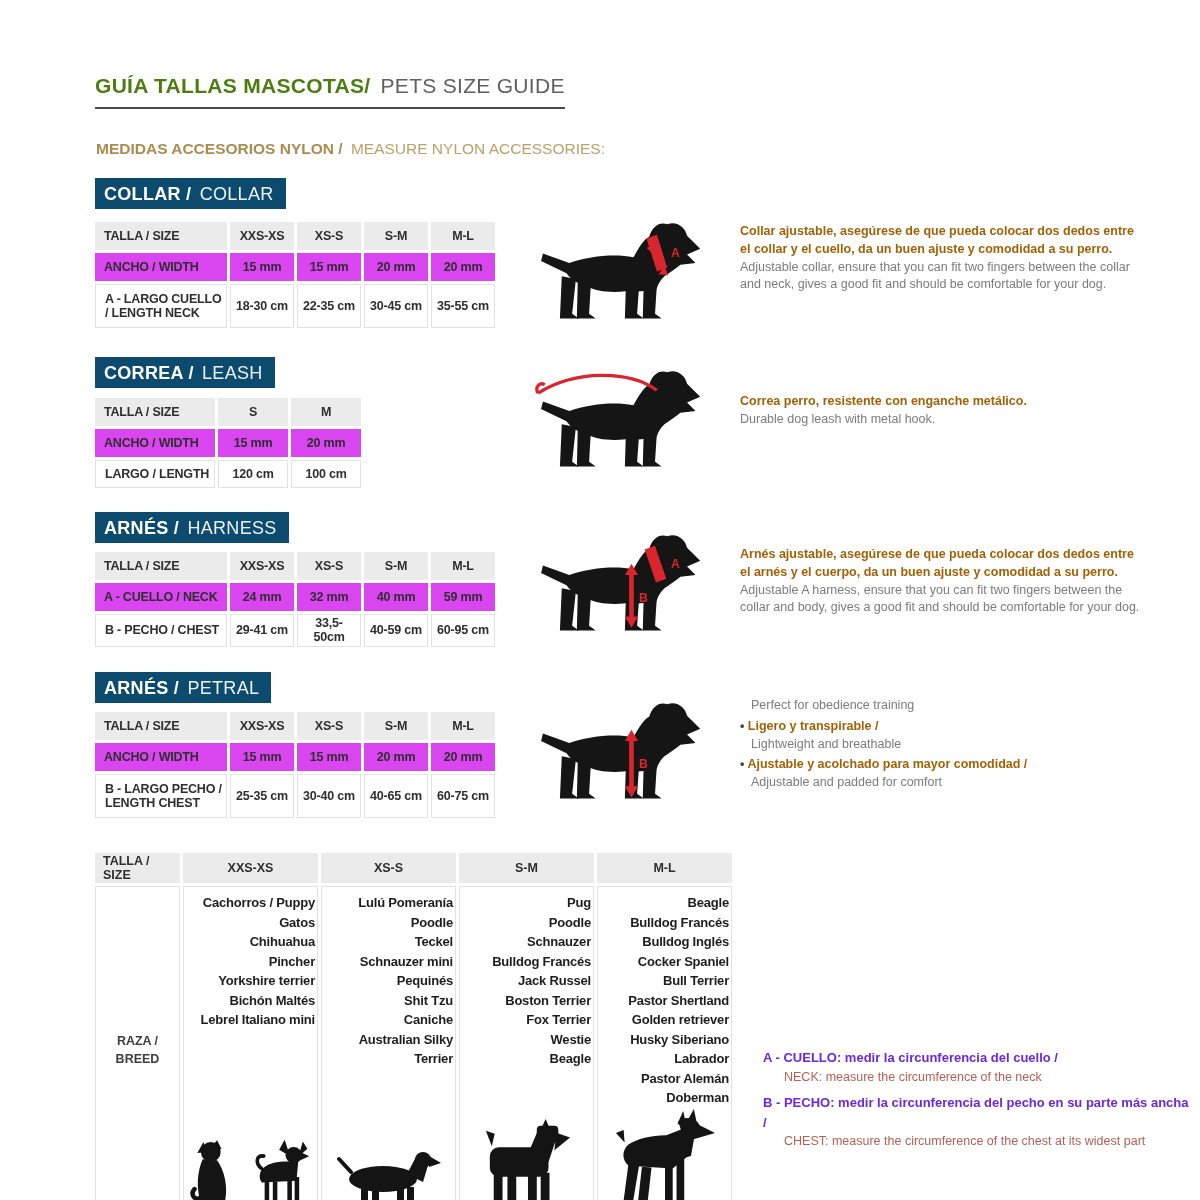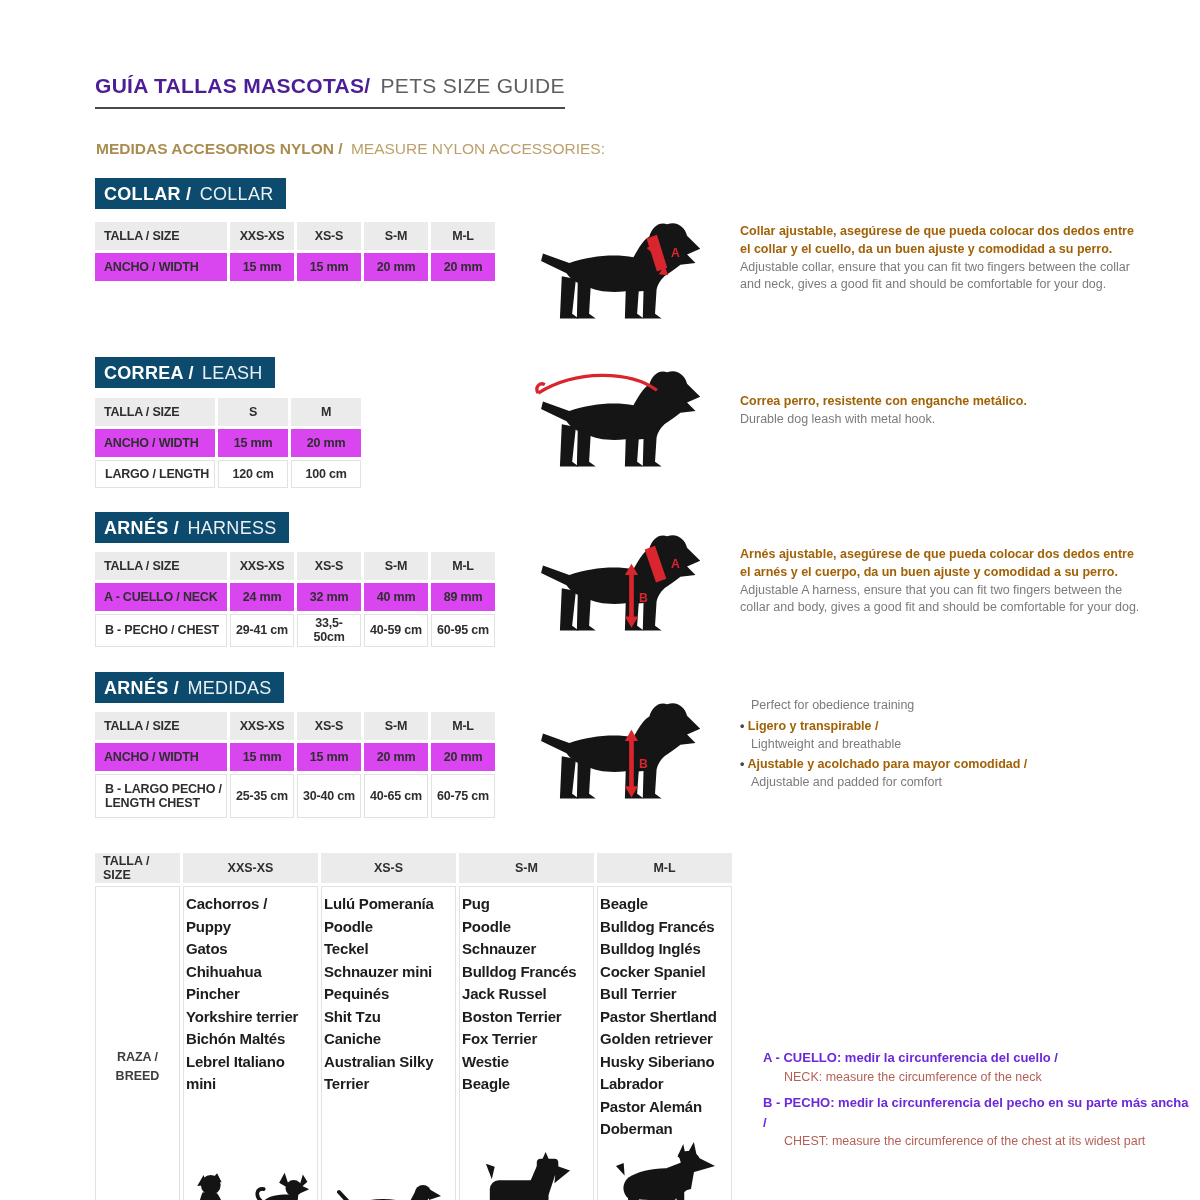--- a/index.html
+++ b/index.html
@@ -2,21 +2,21 @@
 <html><head>
 <meta charset="utf-8">
 <style>
   html,body{margin:0;padding:0;background:#fff;}
   .sheet{position:relative;width:1200px;height:1200px;background:#ffffff;
          font-family:"Liberation Sans", sans-serif;color:#3d3d3d;overflow:hidden;}
 
   
   .title-wrap{position:absolute;left:95px;top:74px;padding-bottom:9px;border-bottom:2px solid #4a4a4a;
               font-size:21px;letter-spacing:.3px;white-space:nowrap;}
-  .t-es{font-weight:700;color:#4c1d95;}
+  .t-es{font-weight:700;color:#4d7c0f;}
   .t-en{font-weight:500;color:#5f5f5f;margin-left:4px;}
   .subtitle{position:absolute;left:96px;top:140px;font-size:15.5px;white-space:nowrap;}
   .s-es{font-weight:700;color:#ab8c50;}
   .s-en{font-weight:500;color:#bca06a;margin-left:4px;}
 
   
   .badge{position:absolute;left:95px;background:#0c4a6e;color:#fff;padding:6px 12px 4px 9px;
          font-size:18px;letter-spacing:.3px;white-space:nowrap;}
   .b-es{font-weight:700;}
   .b-en{font-weight:400;opacity:.92;margin-left:3px;}
@@ -54,21 +54,21 @@
   .breed-table{position:absolute;left:95px;top:853px;width:631px;}
   .btrow{display:grid;grid-template-columns:85px 135px 135px 135px 135px;gap:3px;margin-bottom:3px;}
   .btrow > div{background:#ebebeb;display:flex;align-items:center;justify-content:center;
                font-weight:700;font-size:12.5px;color:#2e2e2e;min-height:30px;}
   .btrow > div:first-child{justify-content:flex-start;padding-left:8px;background:#ebebeb;}
   .bbody{display:grid;grid-template-columns:85px 135px 135px 135px 135px;gap:3px;height:286px;}
   .bcell{background:#fff;border:1px solid #e2e2e2;display:flex;flex-direction:column;align-items:center;
          box-sizing:border-box;padding:6px 2px 6px 2px;}
   .label-cell{justify-content:center;}
   .label-cell span{display:block;width:54px;text-align:center;font-weight:700;font-size:12.5px;line-height:1.5;}
-  .breeds{width:100%;text-align:left;font-weight:700;font-size:15px;letter-spacing:-.2px;
+  .breeds{width:100%;text-align:right;font-weight:700;font-size:13px;letter-spacing:-.2px;
           line-height:1.5;color:#1d1d1d;}
   .sil{margin-top:auto;display:flex;align-items:flex-end;justify-content:center;gap:5px;}
   .sil svg{display:block;fill:#141414;}
 
   
   .notes{position:absolute;left:763px;top:1048px;width:430px;}
   .note{margin-bottom:7px;}
   .n-es{font-weight:700;font-size:13px;color:#6d28d9;line-height:1.5;}
   .n-en{font-weight:400;font-size:12.5px;color:#b55f56;padding-left:21px;line-height:1.5;}
 </style>
@@ -164,20 +164,27 @@
         <div>S-M</div>
         <div>M-L</div>
       </div>
     <div class="trow mid">
         <div>ANCHO / WIDTH</div>
         <div>15 mm</div>
         <div>15 mm</div>
         <div>20 mm</div>
         <div>20 mm</div>
       </div>
+    <div class="trow bot tall">
+        <div>A - LARGO CUELLO / LENGTH NECK</div>
+        <div>18-30 cm</div>
+        <div>22-35 cm</div>
+        <div>30-45 cm</div>
+        <div>35-55 cm</div>
+      </div>
   </div>
   <div class="dog" style="top:214px">
     <svg viewBox="0 0 190 120" width="180" height="113">
       <use href="#dogbase"></use>
       <path class="red-shape" d="M120,26 L131,22 L142,57 L131,61 Z"></path>
       <path class="red-shape" d="M120,36 L130,31 L127,42 Z"></path>
       <path class="red-shape" d="M133,64 L139,55 L143,65 Z"></path>
       <text class="mk" x="146" y="46">A</text>
     </svg>
   </div>
@@ -229,21 +236,21 @@
         <div>XXS-XS</div>
         <div>XS-S</div>
         <div>S-M</div>
         <div>M-L</div>
       </div>
     <div class="trow mid">
         <div>A - CUELLO / NECK</div>
         <div>24 mm</div>
         <div>32 mm</div>
         <div>40 mm</div>
-        <div>89 mm</div>
+        <div>59 mm</div>
       </div>
     <div class="trow bot">
         <div>B - PECHO / CHEST</div>
         <div>29-41 cm</div>
         <div>33,5-50cm</div>
         <div>40-59 cm</div>
         <div>60-95 cm</div>
       </div>
   </div>
   <div class="dog" style="top:526px">
@@ -257,21 +264,21 @@
       <text class="mk" x="112" y="81">B</text>
     </svg>
   </div>
   <div class="desc" style="top:546px">
     <div class="d-es">Arnés ajustable, asegúrese de que pueda colocar dos dedos entre el arnés y el cuerpo, da un buen ajuste y comodidad a su perro.</div>
     <div class="d-en">Adjustable A harness, ensure that you can fit two fingers between the collar and body, gives a good fit and should be comfortable for your dog.</div>
   </div>
 
   <div class="badge" style="top:672px">
     <span class="b-es">ARNÉS /</span>
-    <span class="b-en">MEDIDAS</span>
+    <span class="b-en">PETRAL</span>
   </div>
   <div class="tbl cols5" style="top:712px">
     <div class="trow head">
         <div>TALLA / SIZE</div>
         <div>XXS-XS</div>
         <div>XS-S</div>
         <div>S-M</div>
         <div>M-L</div>
       </div>
     <div class="trow mid">

